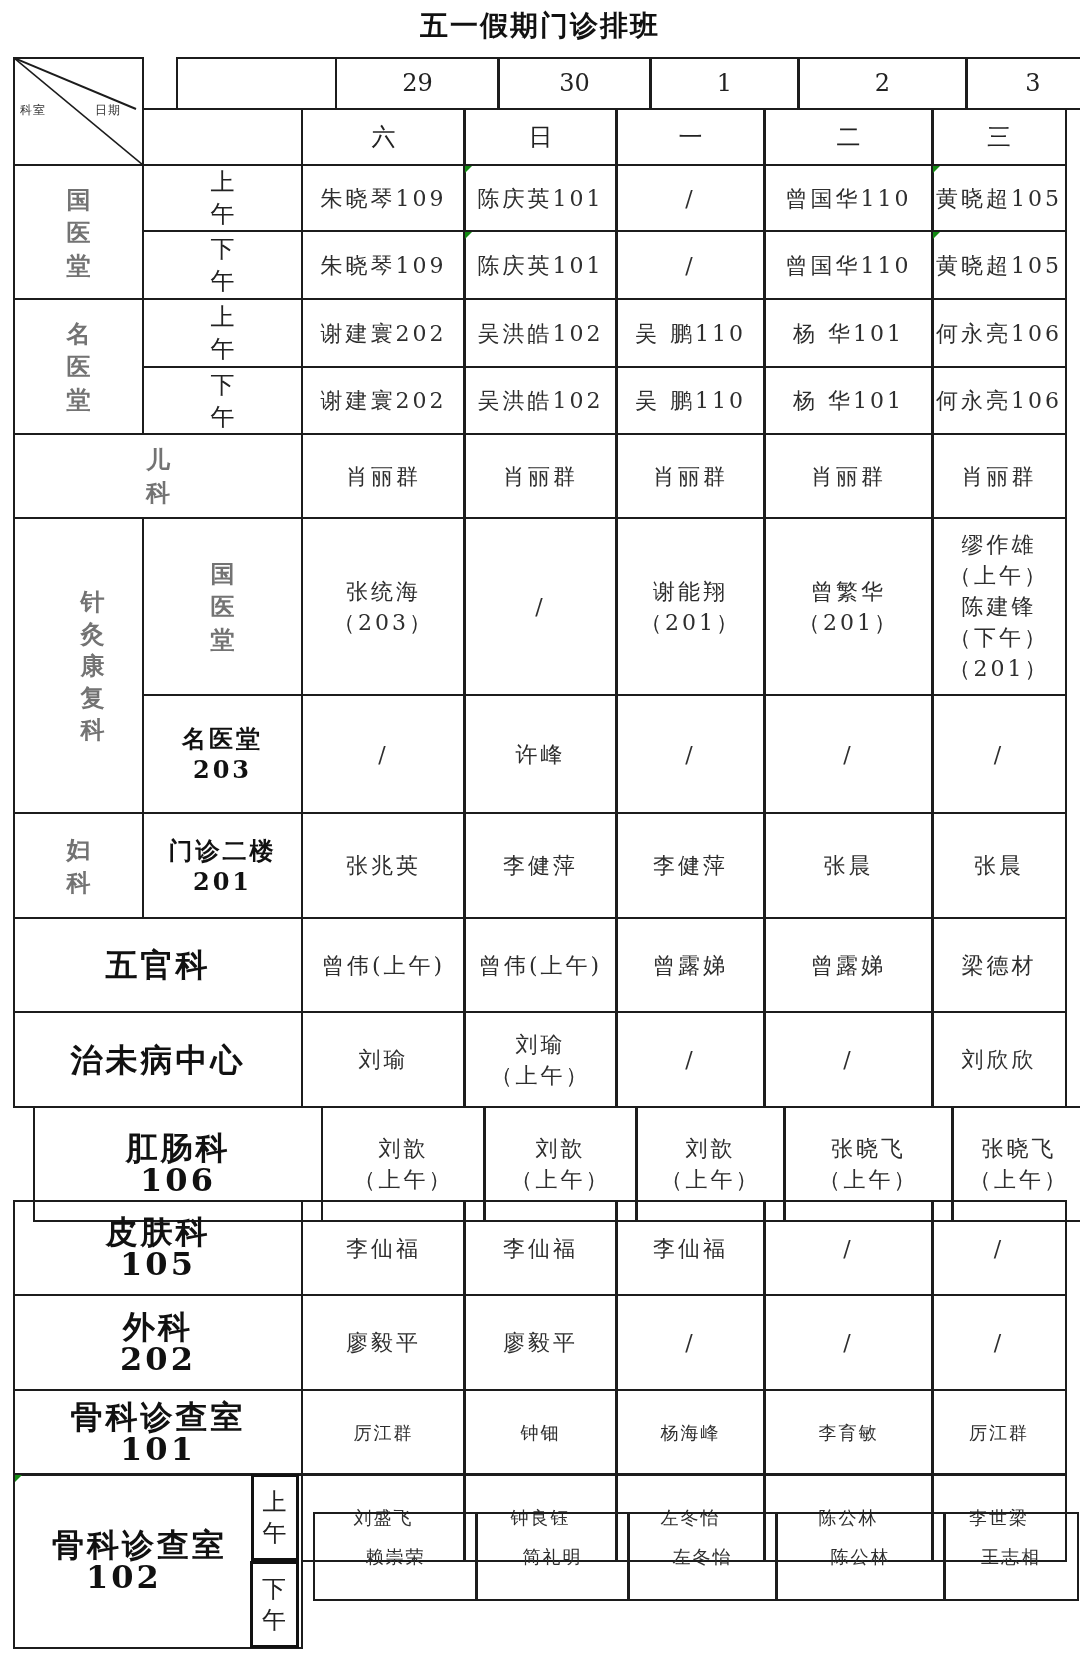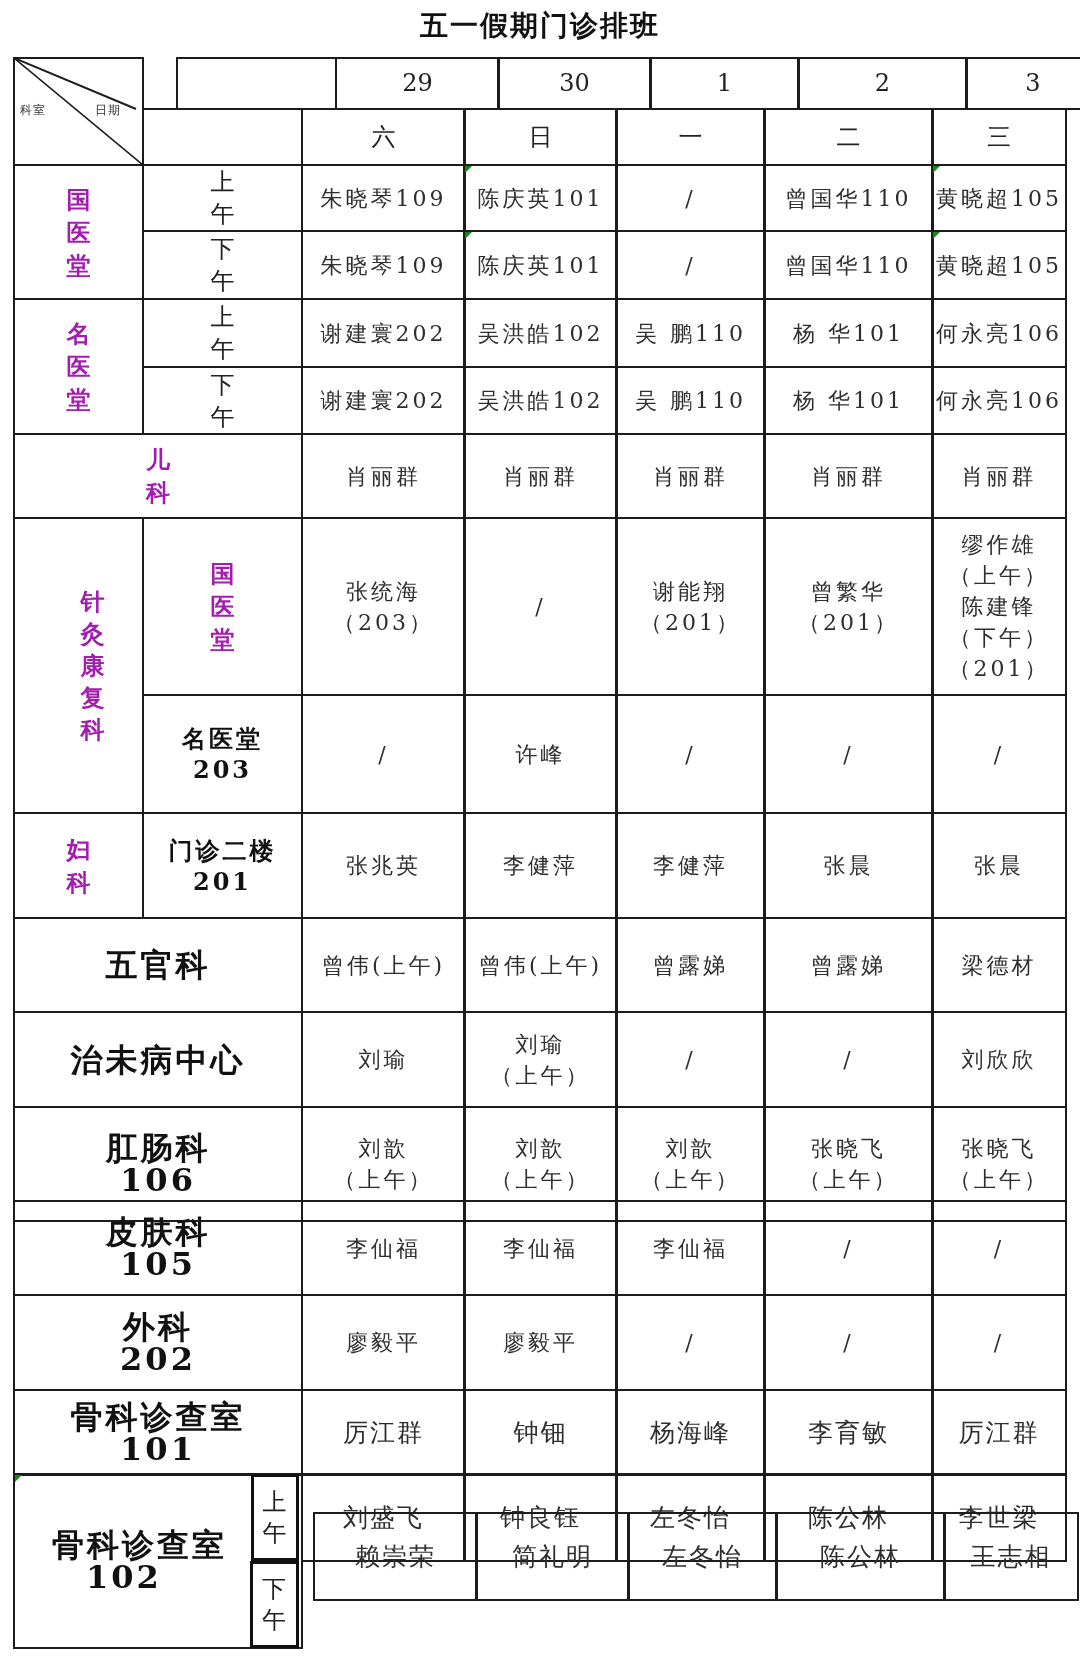--- a/index.html
+++ b/index.html
@@ -5,27 +5,27 @@
   body { margin:0; background:#ffffff; }
   #page { position:relative; width:1080px; height:1664px; background:#ffffff; overflow:hidden;
           font-family:"DejaVu Serif","Liberation Serif",serif; }
   .title { position:absolute; left:0; top:8px; width:1080px; text-align:center; font-size:28px;
            font-weight:bold; letter-spacing:2px; color:#111; line-height:36px;
            font-family:"DejaVu Serif","Liberation Serif",serif; }
   .t { position:absolute; box-sizing:border-box; border:2px solid #1c1c1c; display:flex;
        align-items:center; justify-content:center; text-align:center; white-space:pre-line;
        color:#2e2e2e; font-size:22px; line-height:31px; letter-spacing:3px;
        font-family:"DejaVu Serif","Liberation Serif",serif; }
-  .big { font-size:25px; letter-spacing:2px; }
+  .big { font-size:18px; letter-spacing:2px; }
   .hd { font-size:24px; color:#222; letter-spacing:0; }
   .lbl { font-weight:bold; color:#111; font-size:32px; letter-spacing:3px; line-height:32px; }
   .lbl24 { font-weight:bold; color:#111; font-size:24px; letter-spacing:3px; line-height:31px; }
   .sub { font-size:24px; color:#222; font-weight:normal; letter-spacing:0; }
   .vt { display:block; width:1.05em; word-break:break-all; line-height:32px; letter-spacing:0; }
-  .vtb { display:block; width:1.05em; word-break:break-all; line-height:33px; letter-spacing:0; font-weight:bold; font-size:24px; color:#a21caf; }
+  .vtb { display:block; width:1.05em; word-break:break-all; line-height:33px; letter-spacing:0; font-weight:bold; font-size:24px; color:#737373; }
   .stack { display:flex; flex-direction:column; align-items:center; }
   .stack-left { display:flex; flex-direction:column; align-items:flex-start; }
 
   
   .cd  { left:13px;  width:131px; }
   .cs  { left:142px; width:161px; }
   .cds { left:13px;  width:290px; }
   .c0  { left:301px; width:165px; }
   .c1  { left:463px; width:155px; }
   .c2  { left:615px; width:151px; }
@@ -42,21 +42,21 @@
   .r3   { top:298px;  height:70px; }
   .r4   { top:366px;  height:69px; }
   .s34  { top:298px;  height:137px; }
   .r5   { top:433px;  height:86px; }
   .r6   { top:517px;  height:179px; }
   .r7   { top:694px;  height:120px; }
   .s67  { top:517px;  height:297px;padding-left:28px; }
   .r8   { top:812px;  height:107px; }
   .r9   { top:917px;  height:96px; }
   .r10  { top:1011px; height:97px; }
-  .r11  { top:1106px; height:116px; }
+  .r11  { top:1106px; height:116px;margin-left:20px; }
   .r12  { top:1200px; height:96px; }
   .r13  { top:1294px; height:97px; }
   .r14  { top:1389px; height:87px; }
   .r15  { top:1473px; height:89px; }
   .r16  { top:1512px; height:89px;margin-left:12px; }
   .s1516{ top:1473px; height:176px; }
 
   .corner-svg { position:absolute; left:14px; top:58px; width:129px; height:107px; z-index:2; }
   .corner-lbl { position:absolute; font-size:12px; color:#333; line-height:18px; letter-spacing:1px;
                 font-family:"DejaVu Sans","Liberation Sans",sans-serif; z-index:2; }

